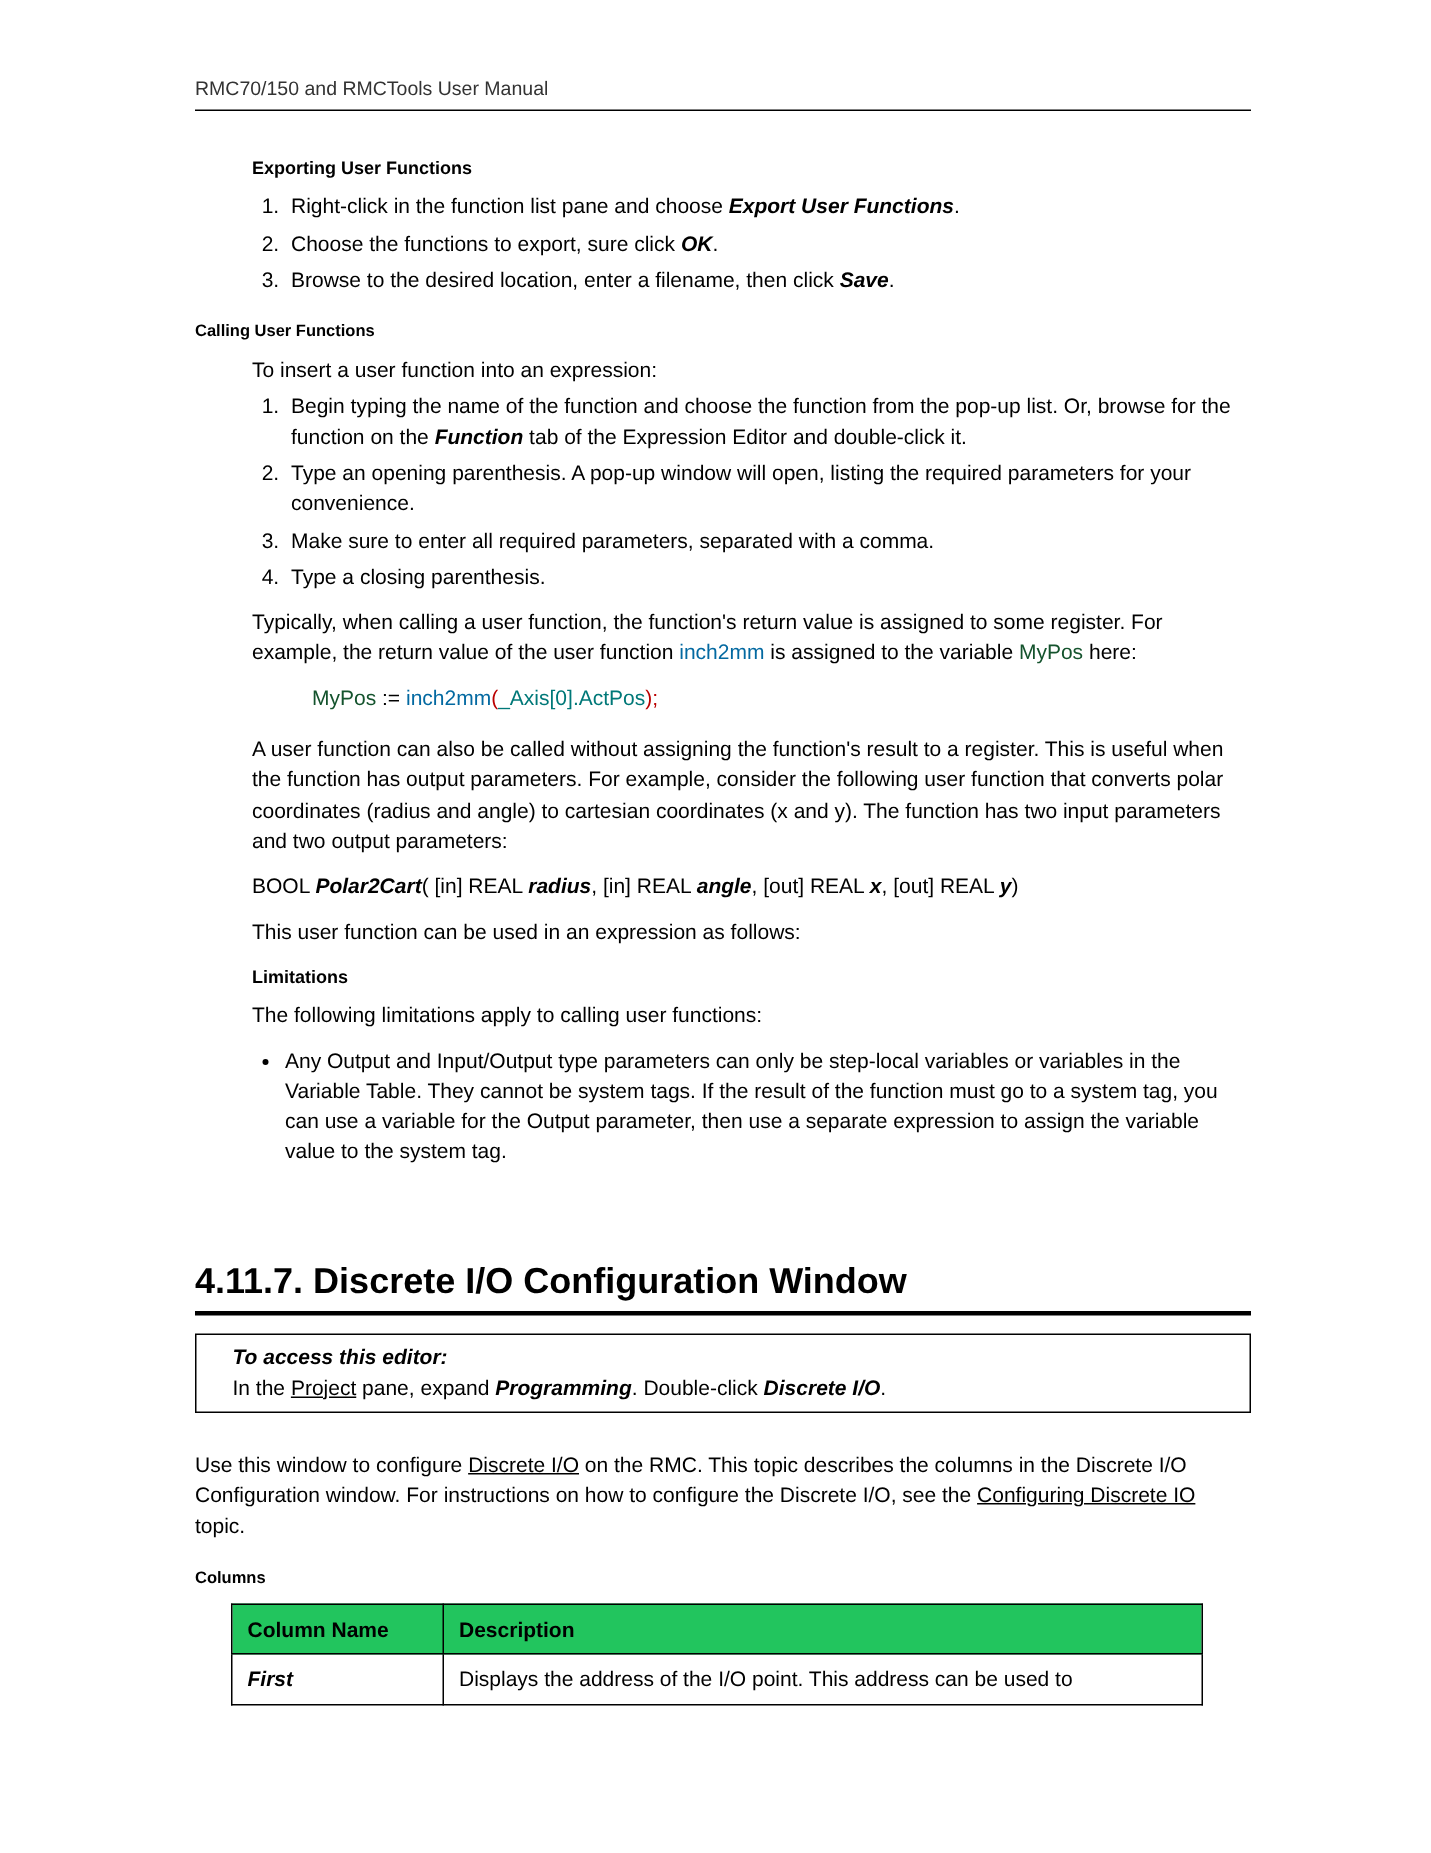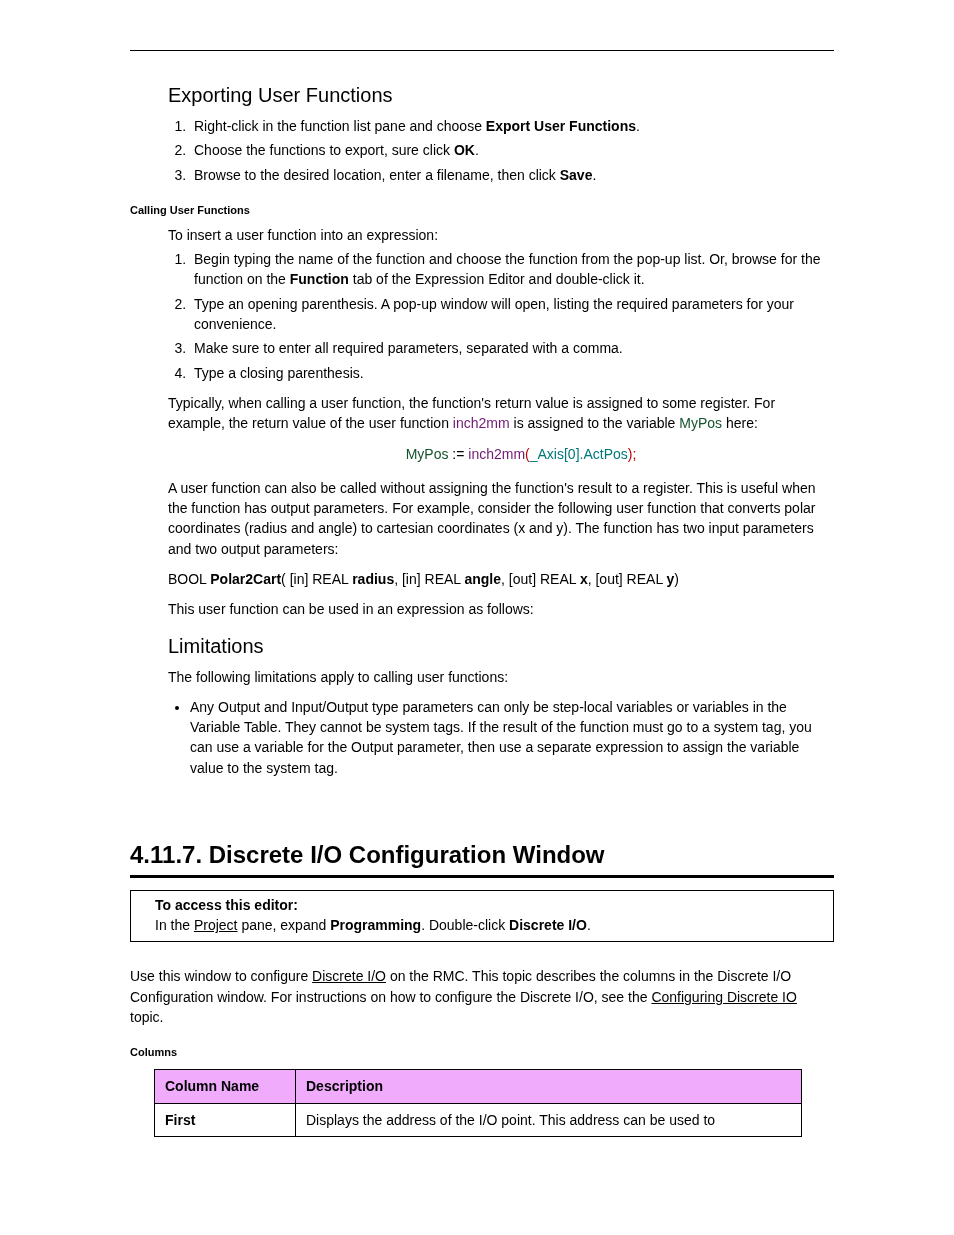--- a/index.html
+++ b/index.html
@@ -19,22 +19,22 @@
     font-size: 13px;
     color: #333;
     margin-bottom: 4px;
   }
   .header-rule {
     border: none;
     border-top: 1px solid #000;
     margin: 0 0 30px 0;
   }
   .sub-heading {
-    font-weight: normal;
-    font-size: 20px;
+    font-weight: bold;
+    font-size: 12px;
     margin: 12px 0 6px 38px;
   }
   .section-heading {
     font-weight: bold;
     font-size: 11px;
     margin: 18px 0 6px 0;
   }
   ol.list {
     margin: 0 0 10px 38px;
     padding-left: 22px;
@@ -45,23 +45,22 @@
   }
   .para {
     margin: 4px 0 4px 38px;
   }
   .para-indent {
     margin: 4px 0 10px 38px;
   }
   .code-line {
     margin: 6px 0 14px 78px;
     font-family: Verdana, Geneva, sans-serif;
-    text-align: center;
   }
-  .pink { color: #701a75; }
+  .pink { color: #0369a1; }
   .olive { color: #14532d; }
   .teal { color: #007878; }
   .red { color: #b00; }
   ul.bullet {
     margin: 6px 0 20px 10px;
     padding-left: 22px;
   }
   ul.bullet li {
     margin: 4px 0 4px 28px;
   }
@@ -90,29 +89,30 @@
     margin-top: 8px;
   }
   table.columns-table th, table.columns-table td {
     border: 1px solid #000;
     padding: 6px 10px;
     text-align: left;
     vertical-align: top;
     font-size: 14px;
   }
   table.columns-table th {
-    background: #f0abfc;
+    background: #22c55e;
   }
-  b { font-weight: bold; }
+  b { font-weight: bold; font-style: italic; }
 </style>
 </head>
 <body>
 
 <div class="page">
 
+  <div class="header-line">RMC70/150 and RMCTools User Manual</div>
   <hr class="header-rule">
 
   <div class="sub-heading">Exporting User Functions</div>
   <ol class="list">
     <li><span>Right-click in the function list pane and choose </span><b>Export User Functions</b><span>.</span></li>
     <li><span>Choose the functions to export, sure click </span><b>OK</b><span>.</span></li>
     <li><span>Browse to the desired location, enter a filename, then click </span><b>Save</b><span>.</span></li>
   </ol>
 
   <div class="section-heading">Calling User Functions</div>

